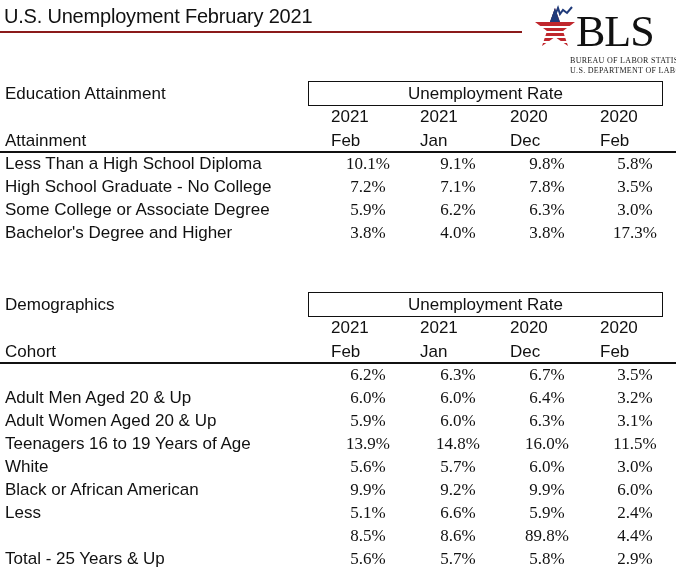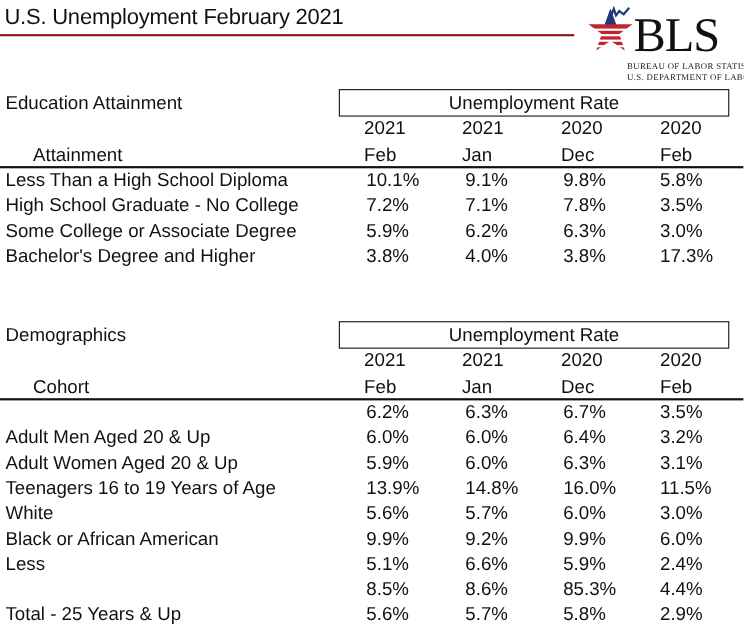--- a/index.html
+++ b/index.html
@@ -10,25 +10,25 @@
   .logo { position:absolute; left:532px; top:4px; width:144px; height:72px; }
   .logo-bls { position:absolute; left:44px; top:6px; font-family:"Liberation Serif", "DejaVu Serif", serif;
               font-size:44px; line-height:44px; color:#111; letter-spacing:-1px;text-align:center; }
   .logo-sub { position:absolute; left:38px; font-family:"Liberation Serif", "DejaVu Serif", serif;
               font-size:8px; letter-spacing:0.3px; color:#222; white-space:nowrap; }
   .section { position:absolute; left:0; width:676px; font-size:17px; }
   .sec-title { position:absolute; left:5px; top:0; }
   .rate-box { position:absolute; left:308px; top:0; width:353px; height:23px; border:1px solid #111;
               text-align:center; line-height:23px; }
   .col-head { position:absolute; width:60px; text-align:left; }
-  .col-label { position:absolute; left:5px;margin-left:25px; }
+  .col-label { position:absolute; left:5px; }
   .head-rule { position:absolute; left:0; width:676px; height:2px; background:#111; }
   .row { position:absolute; left:0; width:676px; height:23px; }
   .row .label { position:absolute; left:5px; }
-  .row .val { position:absolute; width:70px; text-align:left; }
+  .row .val { position:absolute; width:70px; text-align:center;font-family:Liberation Serif, serif; }
 </style>
 </head>
 <body>
 
 <div class="title">U.S. Unemployment February 2021</div>
 <div class="title-rule"></div>
 
 <div class="logo">
   <svg style="position:absolute;left:0;top:0" width="46" height="50" viewBox="0 0 46 50">
     <polygon points="23,4 28,18 43,18 31,27 36,42 23,33 10,42 15,27 3,18 18,18" fill="#c0272d"></polygon>
@@ -147,21 +147,21 @@
   <div class="row" style="top:211px">
     <span class="label">Less</span>
     <span class="val" style="left:333px">5.1%</span>
     <span class="val" style="left:423px">6.6%</span>
     <span class="val" style="left:512px">5.9%</span>
     <span class="val" style="left:600px">2.4%</span>
   </div>
   <div class="row" style="top:234px">
     <span class="val" style="left:333px">8.5%</span>
     <span class="val" style="left:423px">8.6%</span>
-    <span class="val" style="left:512px">85.3%</span>
+    <span class="val" style="left:512px">89.8%</span>
     <span class="val" style="left:600px">4.4%</span>
   </div>
   <div class="row" style="top:257px">
     <span class="label">Total - 25 Years &amp; Up</span>
     <span class="val" style="left:333px">5.6%</span>
     <span class="val" style="left:423px">5.7%</span>
     <span class="val" style="left:512px">5.8%</span>
     <span class="val" style="left:600px">2.9%</span>
   </div>
 </div>

